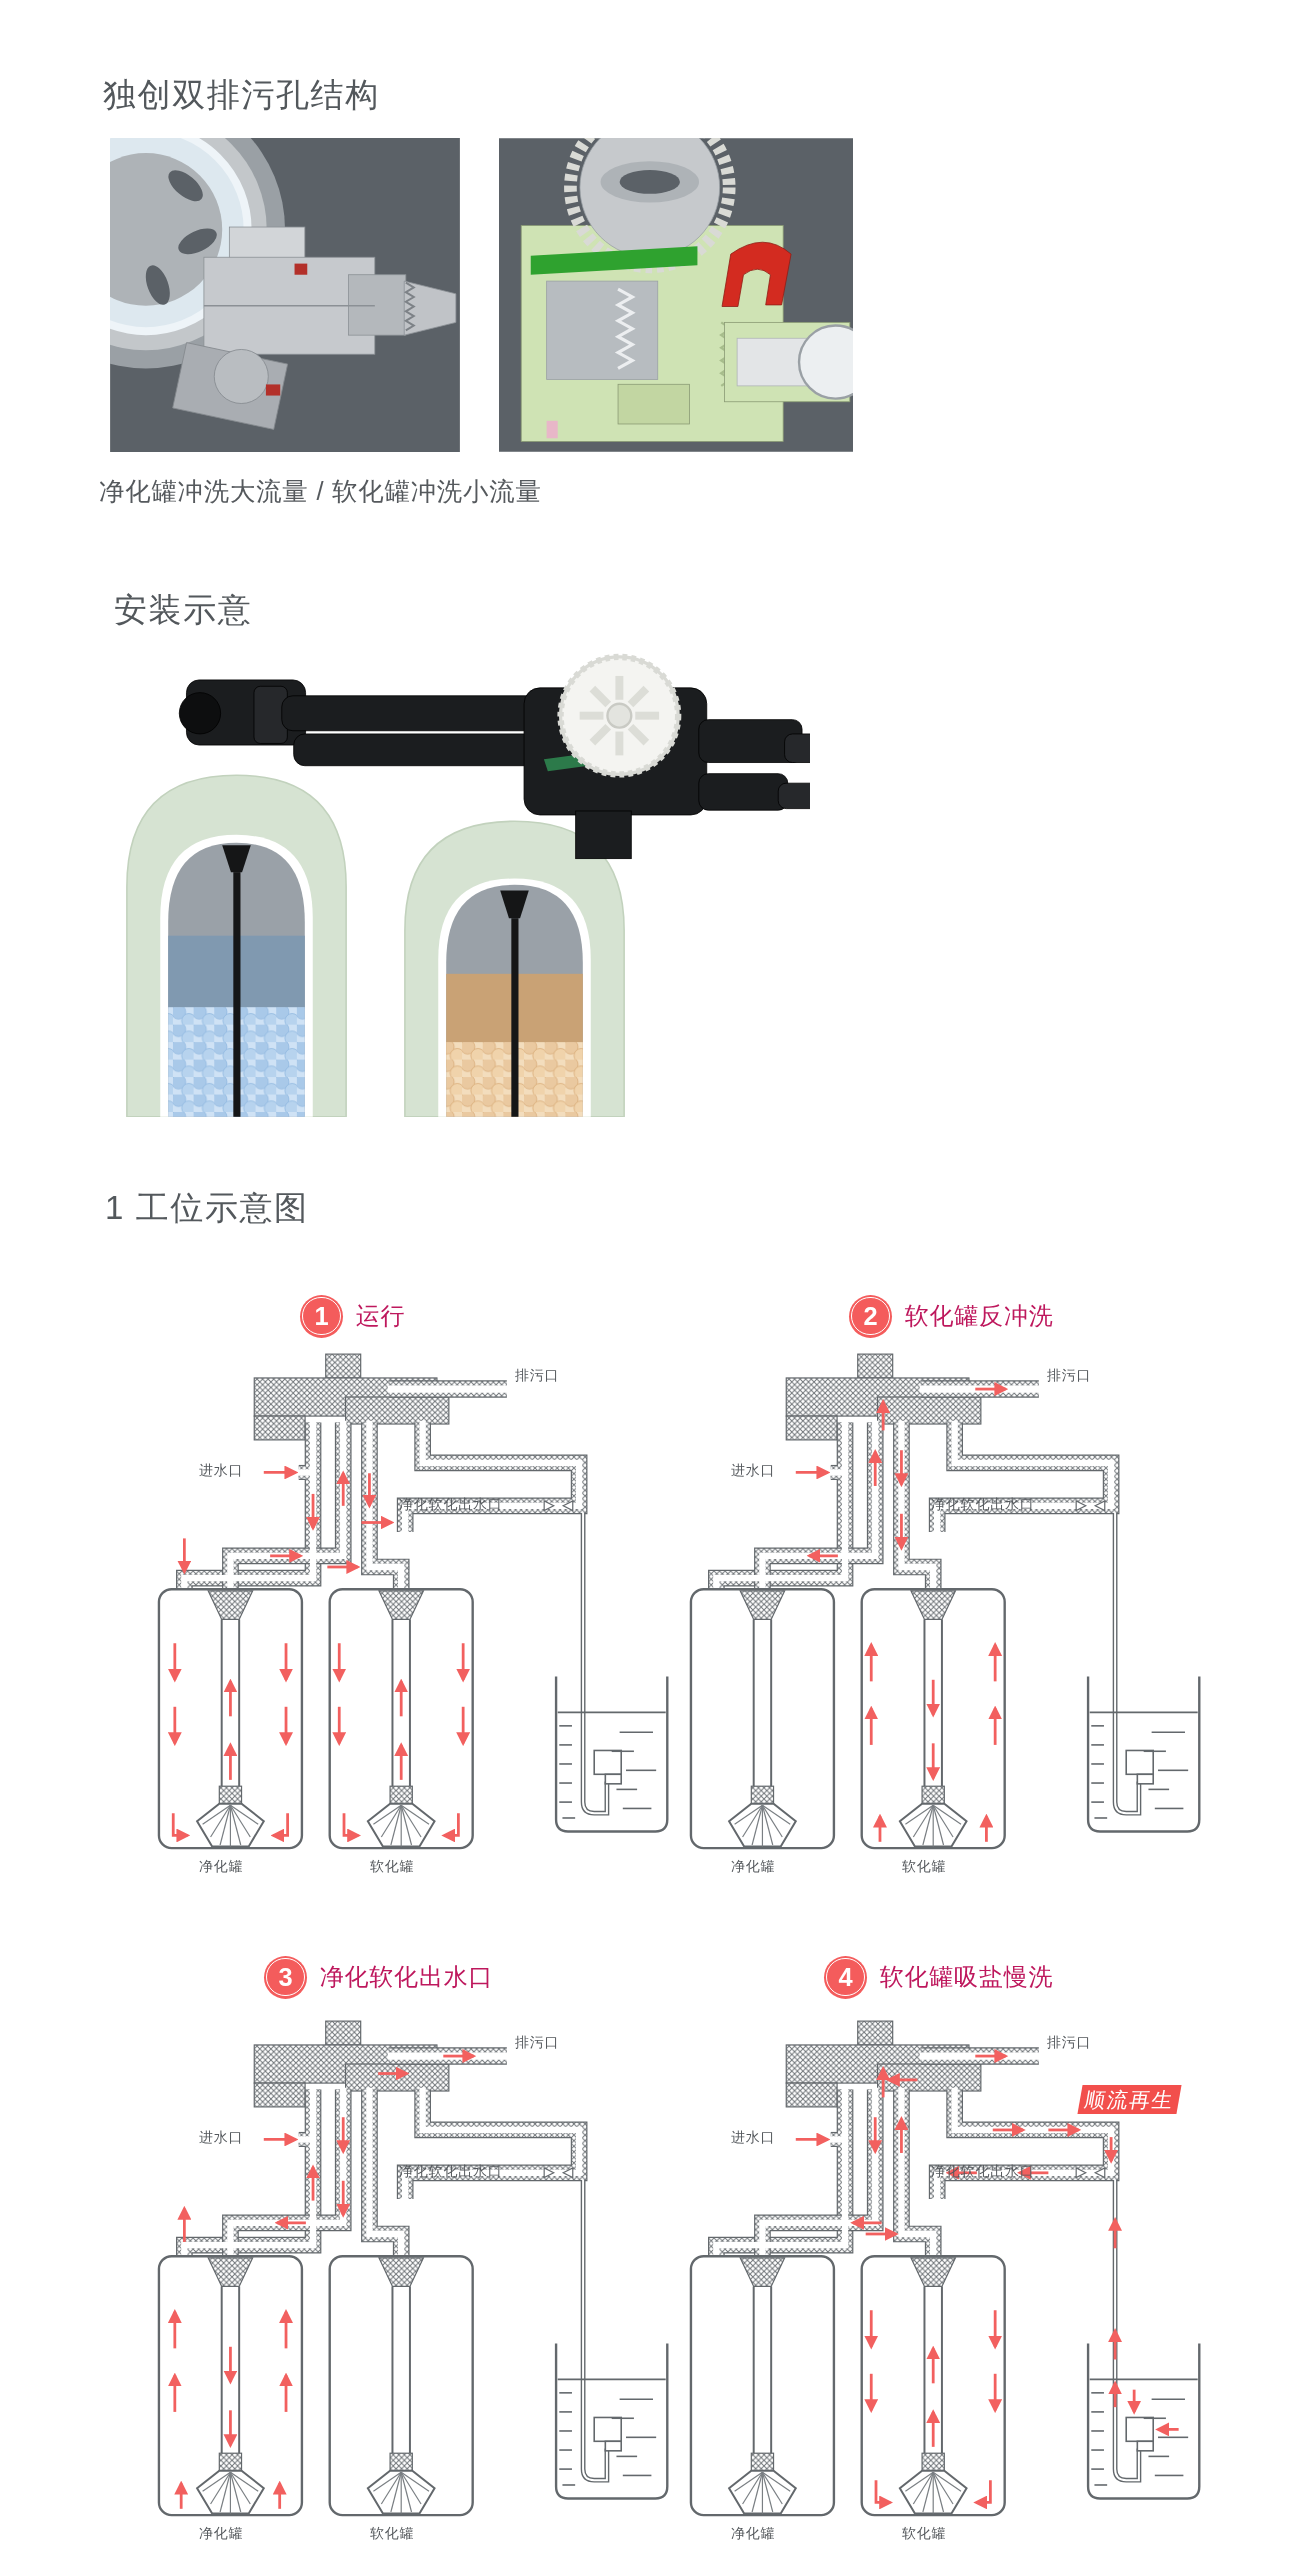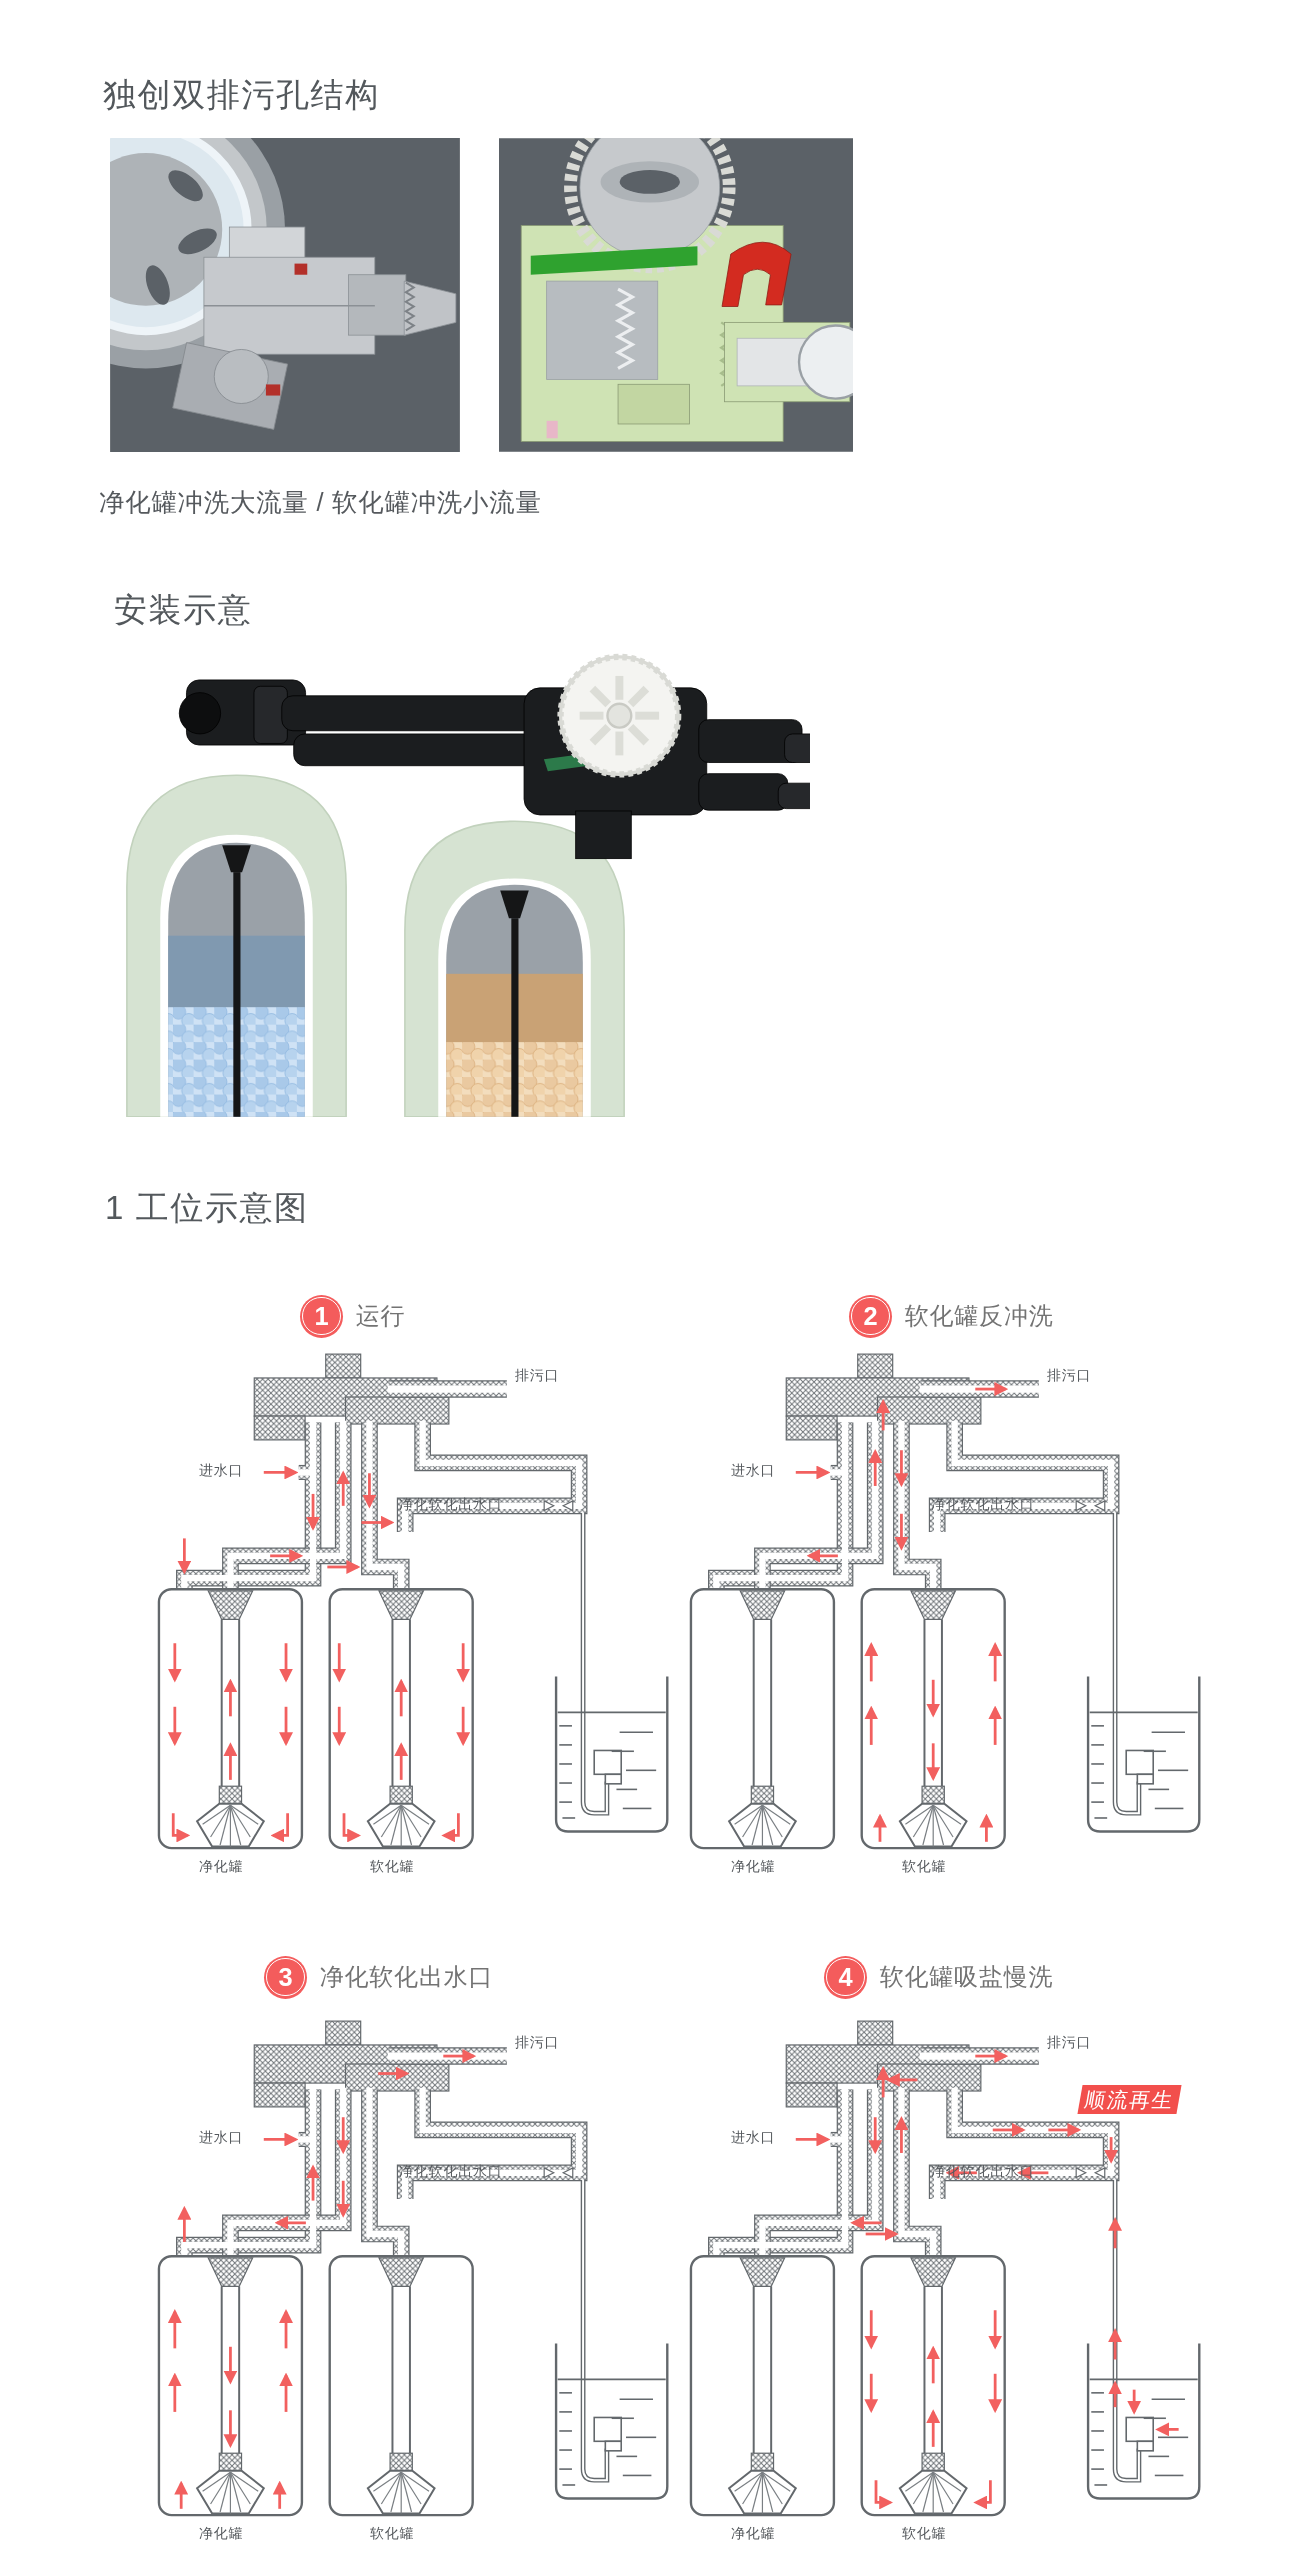--- a/index.html
+++ b/index.html
@@ -5,21 +5,21 @@
   html,body{margin:0;padding:0;background:#ffffff;}
   body{font-family:"Liberation Sans","DejaVu Sans",sans-serif;color:#55595d;}
   #page{position:relative;width:1308px;height:2576px;background:#ffffff;overflow:hidden;margin-top:8px;}
   .h1{position:absolute;font-size:33px;font-weight:500;letter-spacing:1.6px;color:#53585c;white-space:nowrap;}
   .caption{position:absolute;font-size:25.4px;font-weight:500;letter-spacing:0.8px;color:#55595d;white-space:nowrap;}
   .cadbox{position:absolute;overflow:hidden;}
   .dg-head{position:absolute;display:flex;align-items:center;height:44px;}
   .num-circle{position:relative;width:43px;height:43px;border-radius:50%;background:#f45c5c;color:#ffffff;
     font-size:25.4px;font-weight:600;display:flex;align-items:center;justify-content:center;}
   .num-circle::after{content:"";position:absolute;inset:2.4px;border:1.6px solid #ffffff;border-radius:50%;}
-  .dg-title{margin-left:12.7px;font-size:24px;font-weight:500;color:#737373;letter-spacing:0.8px;white-space:nowrap;}
+  .dg-title{margin-left:12.7px;font-size:24px;font-weight:500;color:#be185d;letter-spacing:0.8px;white-space:nowrap;}
   .canvas{position:absolute;width:572px;height:556px;}
   .canvas svg.schem{position:absolute;left:0;top:0;}
   .lbl{position:absolute;font-size:14px;color:#55595d;letter-spacing:0.8px;white-space:nowrap;}
   .badge{position:absolute;left:405px;top:75px;width:99px;height:29px;background:#f24f4c;color:#ffffff;
     font-size:20.7px;display:flex;align-items:center;justify-content:center;transform:skewX(-10deg);letter-spacing:1.6px;}
 </style>
 </head>
 <body>
 
 <svg width="0" height="0" style="position:absolute" aria-hidden="true">
@@ -174,21 +174,21 @@
       <path d="M292,146 q42,-30 76,0 l-12,64 h-20 l6,-38 q-16,-14 -34,0 l-7,40 h-20 z" fill="#d32b20" stroke="#8f1d15"></path>
       <path d="M280,232 l12,8 -12,8 12,8 -12,8 12,8 -12,8 12,8 -12,8 12,8 -12,8" stroke="#a7bd8c" stroke-width="3" fill="none"></path>
       <rect x="284" y="232" width="158" height="100" fill="#cfe3b4" stroke="#8a9a74"></rect>
       <rect x="300" y="252" width="112" height="60" fill="#e3e5e7" stroke="#b0b4b8"></rect>
       <circle cx="424" cy="282" r="46" fill="#eceff1" stroke="#9aa0a5" stroke-width="3"></circle>
       <rect x="60" y="356" width="14" height="22" fill="#e8b7c8"></rect>
       <rect x="150" y="310" width="90" height="50" fill="#c2d6a2" stroke="#8a9a74"></rect>
     </svg>
   </div>
 
-  <div class="caption" style="left:99px;top:478px">净化罐冲洗大流量 / 软化罐冲洗小流量</div>
+  <div class="caption" style="left:99px;top:467px">净化罐冲洗大流量 / 软化罐冲洗小流量</div>
 
   <div class="h1" style="left:114px;top:580px">安装示意</div>
 
   <div class="cadbox" style="left:111px;top:632px;width:699px;height:477px">
     <svg width="699" height="477" viewBox="0 0 880 600">
 
       <path d="M20,600 V310 Q20,170 158,170 Q296,170 296,310 V600 Z" fill="#d6e3d2" stroke="#c2d2bd" stroke-width="2"></path>
       <path d="M62,600 V350 Q62,245 158,245 Q254,245 254,350 V600 Z" fill="#ffffff"></path>
       <path d="M72,600 V355 Q72,255 158,255 Q244,255 244,355 V600 Z" fill="#9aa1a8"></path>
       <rect x="72" y="372" width="172" height="92" fill="#8099b0"></rect>

